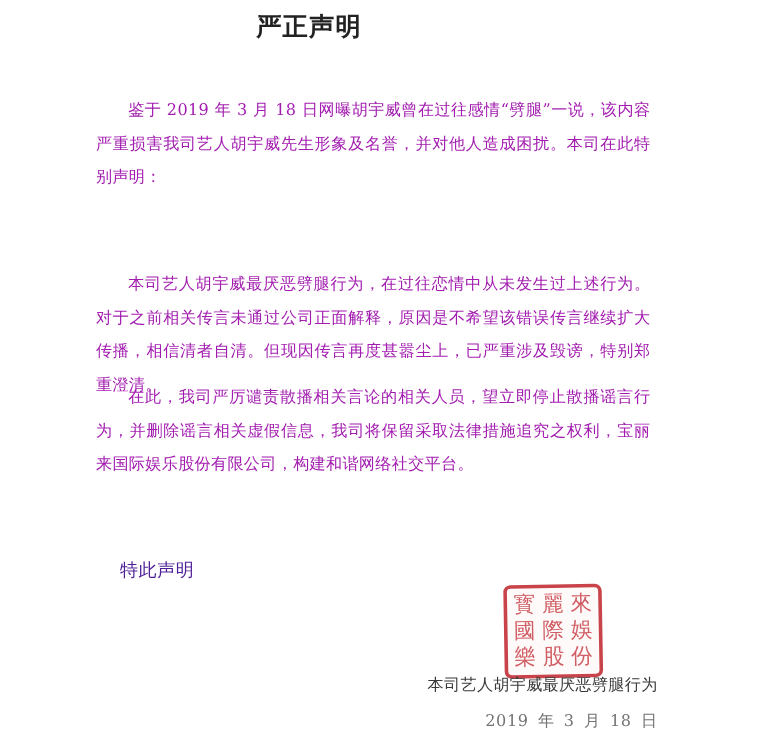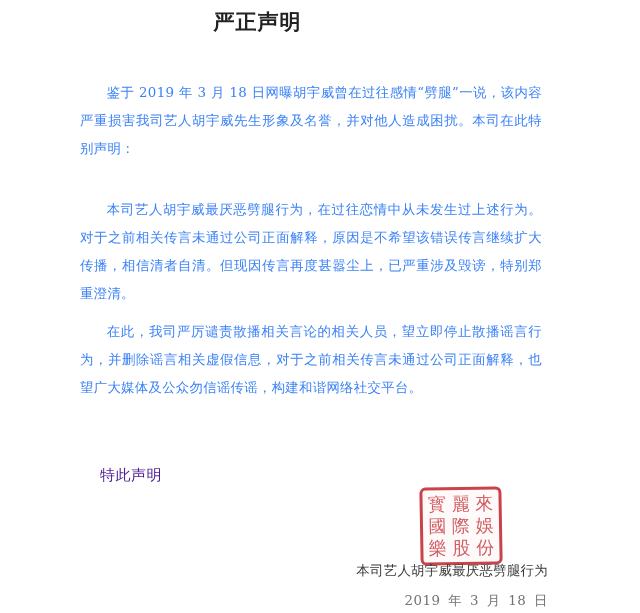--- a/index.html
+++ b/index.html
@@ -27,25 +27,25 @@
       letter-spacing: 1px;
     }
     .para {
       position: absolute;
       left: 80px;
       width: 462px;
       font-size: 13.4px;
       line-height: 28px;
       text-align: justify;
       text-indent: 2em;
-      color: #3b82f6;
+      color: #a21caf;
       letter-spacing: 0.3px;
     }
     .p1 { top: 79px; }
-    .p2 { top: 196px; }
+    .p2 { top: 224px; }
     .p3 { top: 318px; }
     .closing {
       position: absolute;
       left: 100px;
       top: 466px;
       font-size: 15px;
       color: #4c1d95;
       letter-spacing: 0.5px;
     }
     .seal {
@@ -94,21 +94,21 @@
       word-spacing: 3px;
     }
   </style>
 </head>
 <body>
 
 <div class="title">严正声明</div>
 
 <div class="para p1">鉴于 2019 年 3 月 18 日网曝胡宇威曾在过往感情“劈腿”一说，该内容严重损害我司艺人胡宇威先生形象及名誉，并对他人造成困扰。本司在此特别声明：</div>
 <div class="para p2">本司艺人胡宇威最厌恶劈腿行为，在过往恋情中从未发生过上述行为。对于之前相关传言未通过公司正面解释，原因是不希望该错误传言继续扩大传播，相信清者自清。但现因传言再度甚嚣尘上，已严重涉及毁谤，特别郑重澄清。</div>
-<div class="para p3">在此，我司严厉谴责散播相关言论的相关人员，望立即停止散播谣言行为，并删除谣言相关虚假信息，对于之前相关传言未通过公司正面解释，也望广大媒体及公众勿信谣传谣，构建和谐网络社交平台。</div>
+<div class="para p3">在此，我司严厉谴责散播相关言论的相关人员，望立即停止散播谣言行为，并删除谣言相关虚假信息，我司将保留采取法律措施追究之权利，宝丽来国际娱乐股份有限公司，构建和谐网络社交平台。</div>
 
 <div class="closing">特此声明</div>
 
 <div class="seal">
   <span class="seal-char">寳</span>
   <span class="seal-char">麗</span>
   <span class="seal-char">來</span>
   <span class="seal-char">國</span>
   <span class="seal-char">際</span>
   <span class="seal-char">娛</span>

